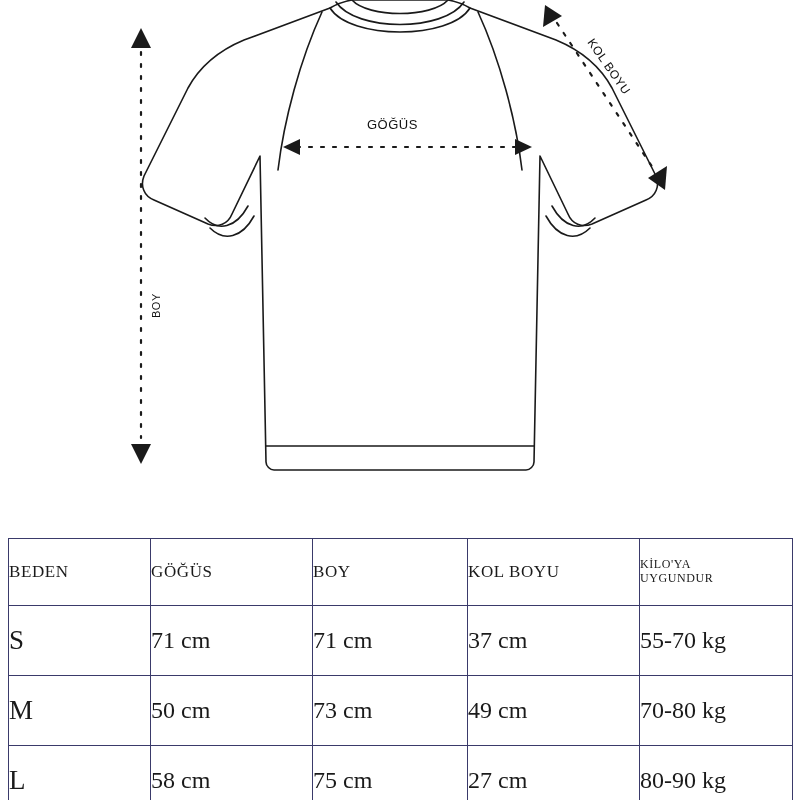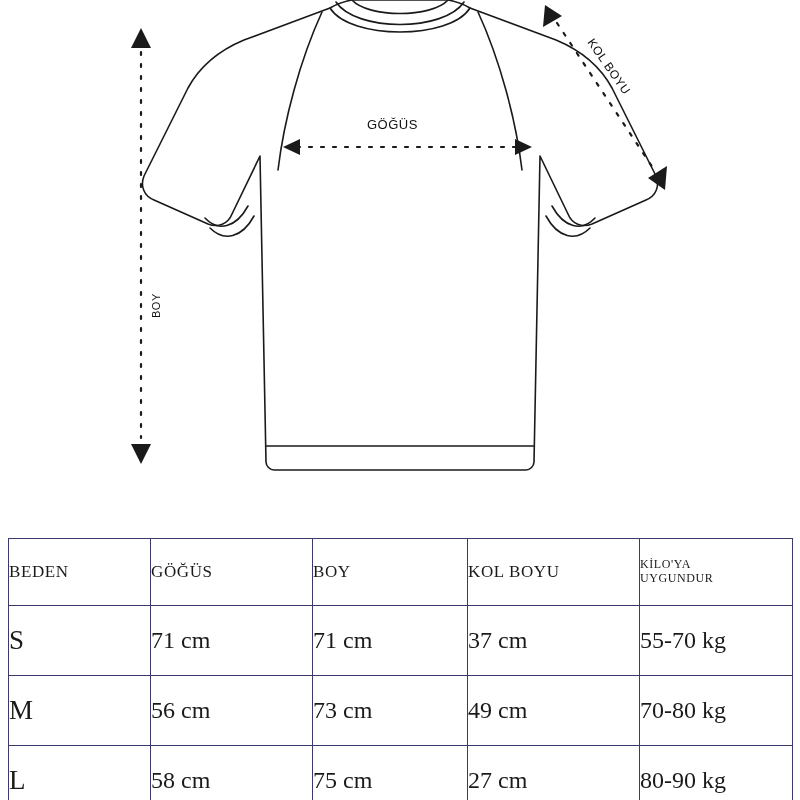--- a/index.html
+++ b/index.html
@@ -197,21 +197,21 @@
     <tbody>
       <tr>
         <td class="size-cell">S</td>
         <td>71 cm</td>
         <td>71 cm</td>
         <td>37  cm</td>
         <td>55-70 kg</td>
       </tr>
       <tr>
         <td class="size-cell">M</td>
-        <td>56 cm</td>
+        <td>50 cm</td>
         <td>73 cm</td>
         <td>49 cm</td>
         <td>70-80 kg</td>
       </tr>
       <tr>
         <td class="size-cell">L</td>
         <td>58 cm</td>
         <td>75 cm</td>
         <td>27 cm</td>
         <td>80-90 kg</td>

